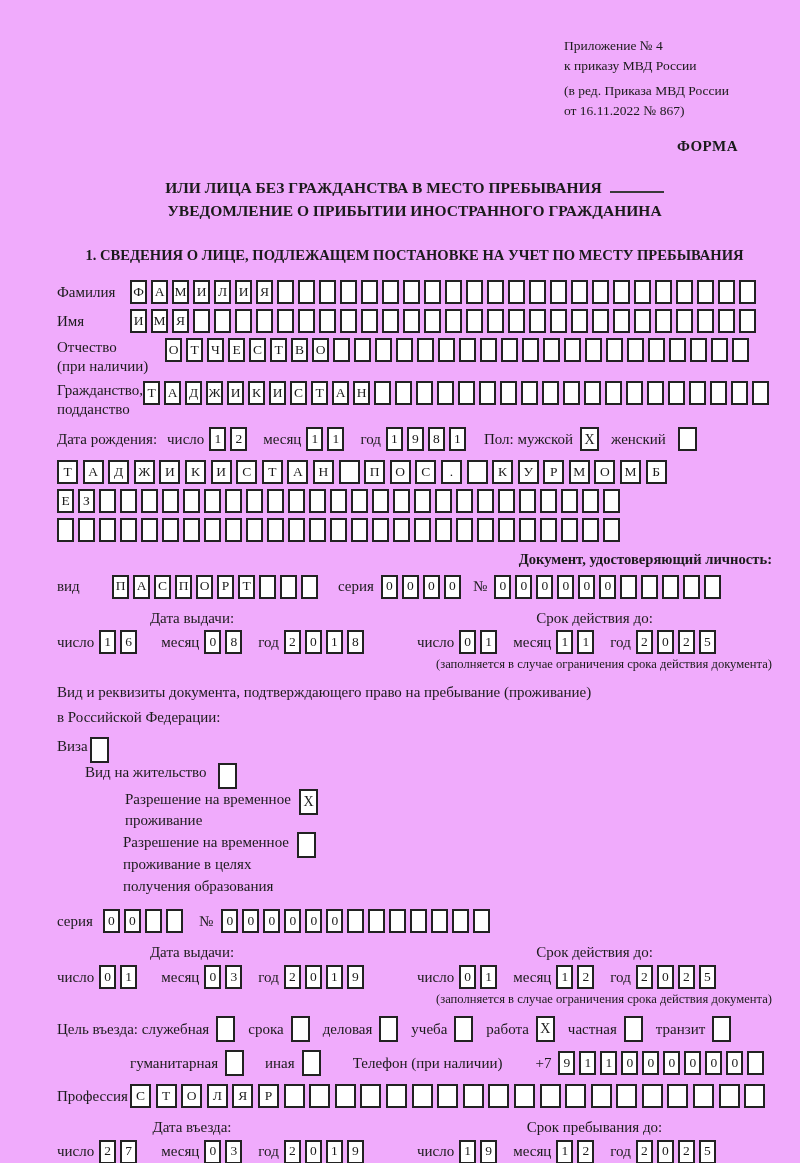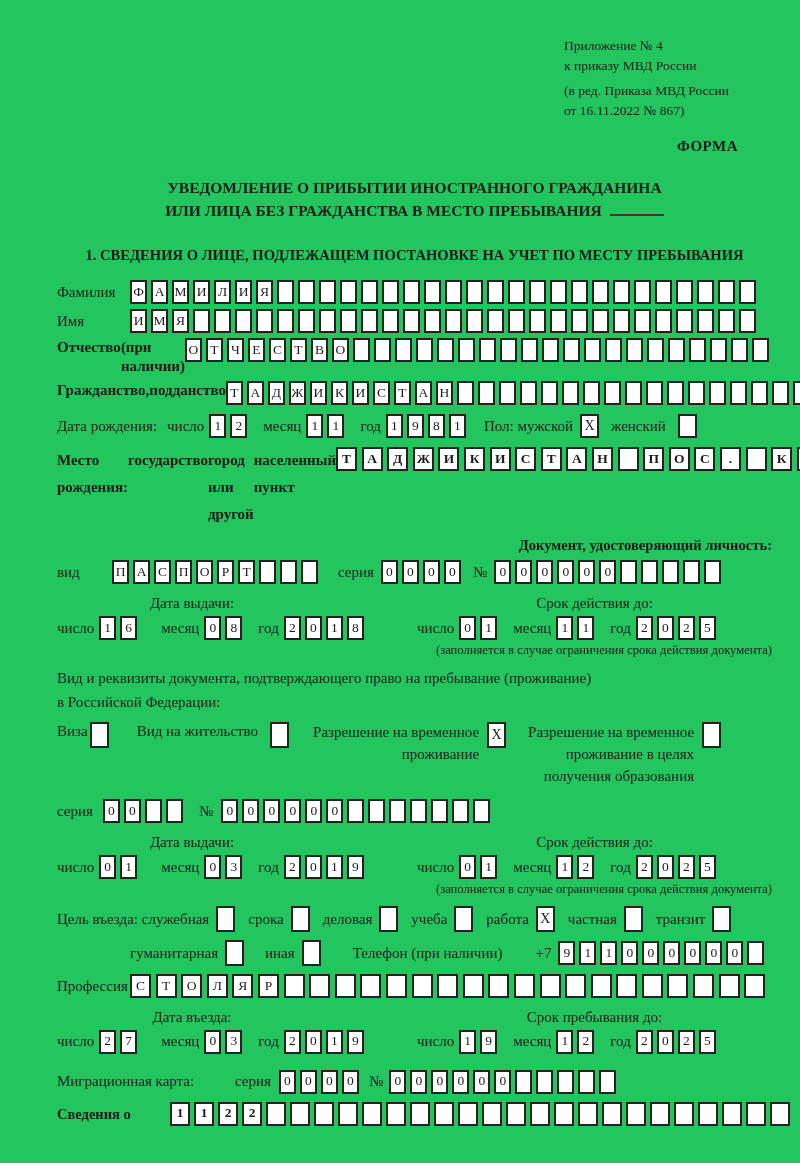--- a/index.html
+++ b/index.html
@@ -1,32 +1,32 @@
 <!DOCTYPE html>
 <html lang="ru"><head>
 <meta charset="utf-8">
 <style>
   html,body{margin:0;padding:0;background:#fff;}
   .page{
     position:relative;width:800px;height:1163px;box-sizing:border-box;
-    background:#22c55e;color:#1b1b1b;overflow:hidden;
+    background:#f0abfc;color:#1b1b1b;overflow:hidden;
     padding:36px 28px 0 57px;
     font-family:"Liberation Serif","DejaVu Serif",serif;
     font-size:15px;line-height:1.25;
   }
   .hdr{width:200px;margin-left:auto;margin-right:8px;font-size:13.5px;line-height:1.5;}
   .hdr .gap{height:4px;}
   .forma{font-weight:bold;text-align:right;margin:16px 34px 0 0;font-size:15px;letter-spacing:.5px;}
   .title{margin-top:20px;text-align:center;font-weight:bold;font-size:15.5px;line-height:1.5;}
   .title .uline{display:inline-block;width:54px;height:3px;border-bottom:2px solid #3a3a3a;margin-left:8px;}
   .sect{margin-top:24px;margin-bottom:16px;text-align:center;font-weight:bold;font-size:14.6px;}
   .frow{display:flex;align-items:center;margin-bottom:5px;}
   .frow.top{align-items:flex-start;}
   .flabel{flex:0 0 auto;}
-  .lblcol{display:flex;flex-direction:row;font-weight:bold;}
+  .lblcol{display:flex;flex-direction:column;}
   .cells{display:flex;flex:0 0 auto;}
   .cell{box-sizing:border-box;flex:0 0 17px;width:17px;height:24px;border:2px solid #222;
         display:inline-flex;align-items:center;justify-content:center;
         font-size:13.5px;margin-right:4px;background:#fff;}
   .cells.w .cell{flex-basis:21px;width:21px;margin-right:4.6px;}
   .cells.m .cell{flex-basis:20px;width:20px;margin-right:4px;}
   .cb{box-sizing:border-box;flex:0 0 19px;width:19px;height:26px;border:2px solid #222;
       display:inline-flex;align-items:center;justify-content:center;font-size:14px;background:#fff;}
   .cb.sm{height:24px;}
   .dg{display:flex;align-items:center;}
@@ -34,24 +34,24 @@
   .dg .cells{margin-right:12px;}
   .dateblock{display:flex;margin:10px 0 4px 0;}
   .dcol{display:flex;flex-direction:column;}
   .dcol-l{flex:0 0 360px;}
   .dcol-r{flex:1 1 auto;}
   .dcol-title{text-align:center;margin-bottom:3px;}
   .note{font-size:12.6px;text-align:right;margin-top:3px;}
   .dochead{text-align:right;font-weight:bold;font-size:14.6px;margin:8px 0 6px 0;}
   .para{margin:10px 0 2px 0;}
   .para2{margin:6px 0 10px 0;}
-  .ckrow{display:flex;align-items:flex-start;margin:4px 0 12px 0;}
+  .ckrow{display:flex;align-items:flex-start;margin:4px 0 12px 0;flex-direction:column;}
   .ckitem{display:flex;align-items:flex-start;}
   .cklabel{margin-right:8px;}
-  .ckmulti{text-align:right;line-height:1.45;margin-right:8px;}
+  .ckmulti{text-align:left;line-height:1.45;margin-right:8px;margin-left:44px;}
   .optrow{display:flex;align-items:center;margin-bottom:8px;}
   .optlbl{margin-right:7px;}
   .optbox{margin-right:13px;}
   .repcol .cells{margin-bottom:6px;}
 </style>
 </head>
 <body>
 
 <div class="page">
 
@@ -59,24 +59,24 @@
     <div>Приложение № 4</div>
     <div>к приказу МВД России</div>
     <div class="gap"></div>
     <div>(в ред. Приказа МВД России</div>
     <div>от 16.11.2022 № 867)</div>
   </div>
 
   <div class="forma">ФОРМА</div>
 
   <div class="title">
-    <div>УВЕДОМЛЕНИЕ О ПРИБЫТИИ ИНОСТРАННОГО ГРАЖДАНИНА</div>
     <div>
       <span>ИЛИ ЛИЦА БЕЗ ГРАЖДАНСТВА В МЕСТО ПРЕБЫВАНИЯ</span><span class="uline"></span>
     </div>
+    <div>УВЕДОМЛЕНИЕ О ПРИБЫТИИ ИНОСТРАННОГО ГРАЖДАНИНА</div>
   </div>
 
   <div class="sect">1. СВЕДЕНИЯ О ЛИЦЕ, ПОДЛЕЖАЩЕМ ПОСТАНОВКЕ НА УЧЕТ ПО МЕСТУ ПРЕБЫВАНИЯ</div>
 
   <div class="frow">
     <span class="flabel" style="flex-basis:73px">Фамилия</span>
     <span class="cells">
         <span class="cell">Ф</span>
         <span class="cell">А</span>
         <span class="cell">М</span>
@@ -243,26 +243,20 @@
           <span class="cell">1</span>
         </span>
     </span>
     <span class="flabel" style="margin:0 7px 0 2px">Пол: мужской</span>
     <span class="cb sm">X</span>
     <span class="flabel" style="margin:0 12px 0 12px">женский</span>
     <span class="cb sm"></span>
   </div>
 
   <div class="frow top" style="margin-top:9px">
-    <span class="lblcol flabel" style="flex-basis:118px;line-height:1.8">
-      <span>Место рождения:</span>
-      <span>государство</span>
-      <span>город или другой</span>
-      <span>населенный пункт</span>
-    </span>
     <span class="lblcol">
       <span class="cells w" style="margin-bottom:5px">
           <span class="cell">Т</span>
           <span class="cell">А</span>
           <span class="cell">Д</span>
           <span class="cell">Ж</span>
           <span class="cell">И</span>
           <span class="cell">К</span>
           <span class="cell">И</span>
           <span class="cell">С</span>

